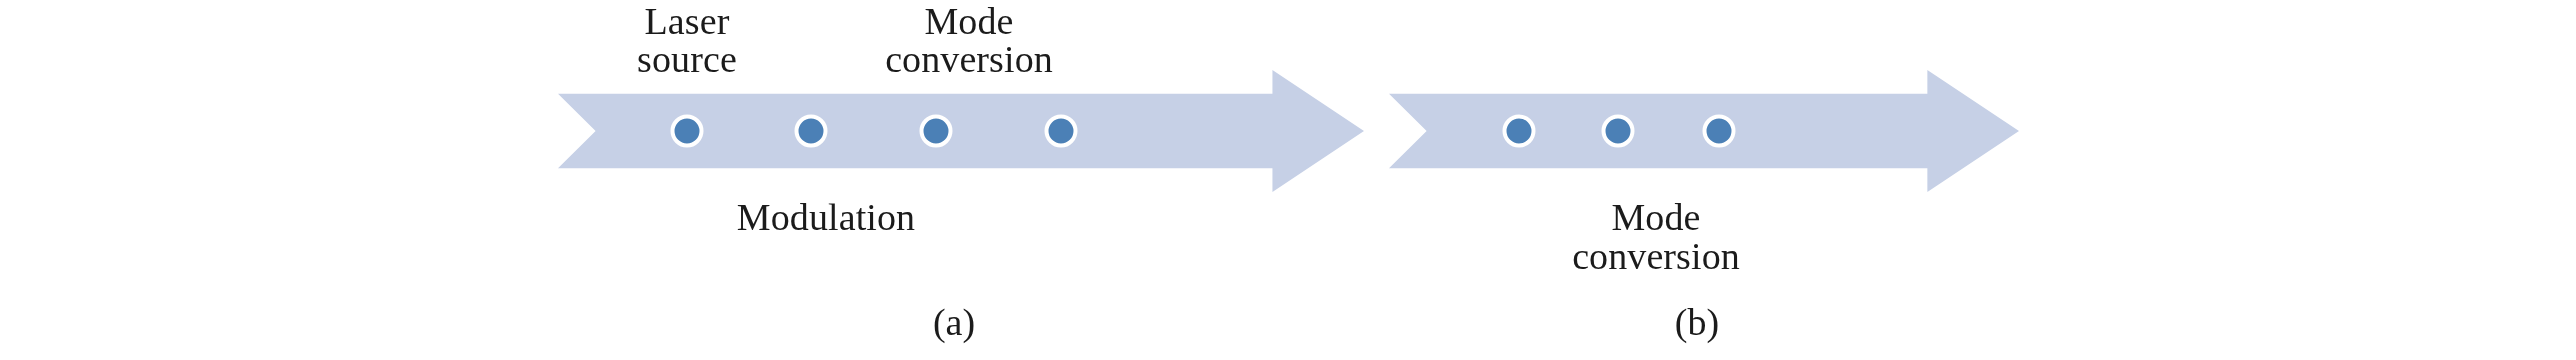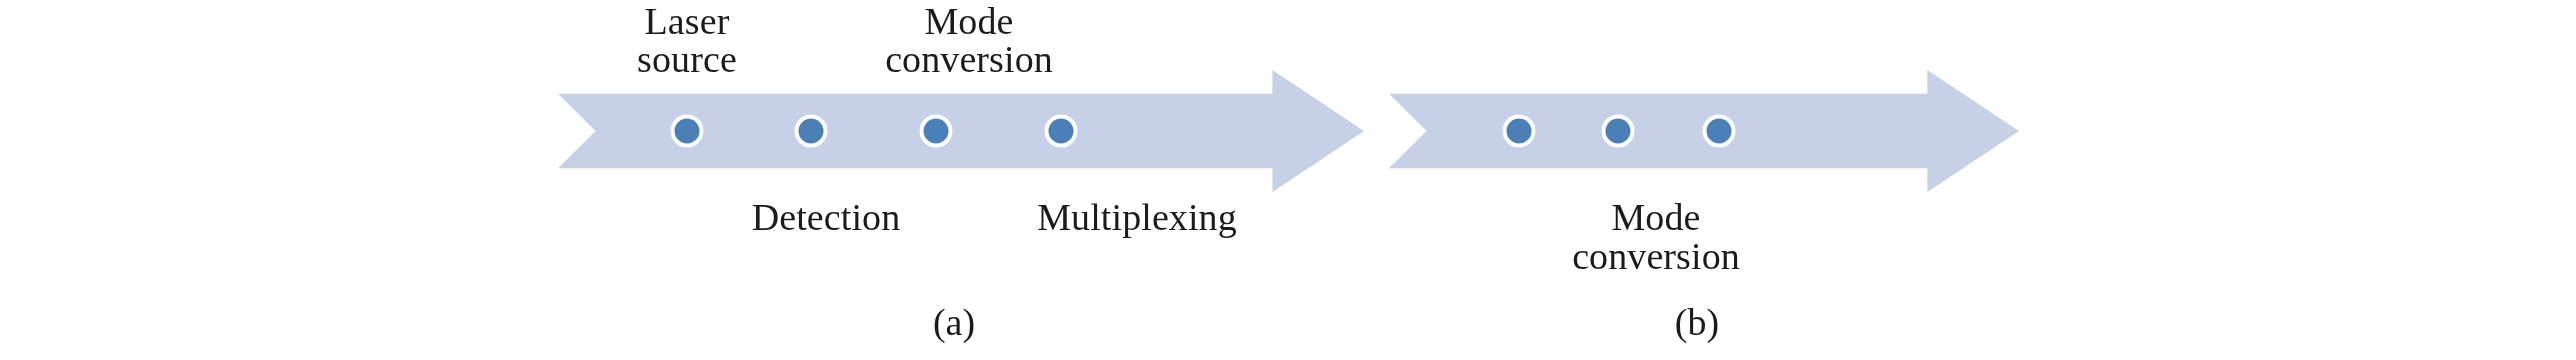--- a/index.html
+++ b/index.html
@@ -65,26 +65,25 @@
 <body>
 
 <div class="stage">
     <svg class="arrow-svg" width="806" height="122" viewBox="0 0 986 149" style="left: 558px; top: 70px;">
       <polygon points="0,29 46,74.5 0,120 874,120 874,149 986,74.5 874,0 874,29" fill="#c6d0e6"></polygon>
     </svg>
     <div class="dot" style="left: 687px; top: 131px; width: 33px; height: 33px; background: rgb(75, 128, 182); border-color: rgb(255, 255, 255);"></div>
     <div class="label top" style="left: 687px; top: 1.6px;">Laser
 source</div>
     <div class="dot" style="left: 811px; top: 131px; width: 33px; height: 33px; background: rgb(75, 128, 182); border-color: rgb(255, 255, 255);"></div>
-    <div class="label bottom" style="left: 826px; top: 198px;">Detection</div>
+    <div class="label bottom" style="left: 826px; top: 198px;">Modulation</div>
     <div class="dot" style="left: 936px; top: 131px; width: 33px; height: 33px; background: rgb(75, 128, 182); border-color: rgb(255, 255, 255);"></div>
     <div class="label top" style="left: 969px; top: 1.6px;">Mode
 conversion</div>
     <div class="dot" style="left: 1061px; top: 131px; width: 33px; height: 33px; background: rgb(75, 128, 182); border-color: rgb(255, 255, 255);"></div>
-    <div class="label bottom" style="left: 1137px; top: 198px;">Multiplexing</div>
     <div class="caption" style="left: 954px; top: 303px;">(a)</div>
     <svg class="arrow-svg" width="630" height="122" viewBox="0 0 770 149" style="left: 1389px; top: 70px;">
       <polygon points="0,29 46,74.5 0,120 658,120 658,149 770,74.5 658,0 658,29" fill="#c6d0e6"></polygon>
     </svg>
     <div class="dot" style="left: 1519px; top: 131px; width: 33px; height: 33px; background: rgb(75, 128, 182); border-color: rgb(255, 255, 255);"></div>
     <div class="dot" style="left: 1618px; top: 131px; width: 33px; height: 33px; background: rgb(75, 128, 182); border-color: rgb(255, 255, 255);"></div>
     <div class="label bottom" style="left: 1656px; top: 198px;">Mode
 conversion</div>
     <div class="dot" style="left: 1719px; top: 131px; width: 33px; height: 33px; background: rgb(75, 128, 182); border-color: rgb(255, 255, 255);"></div>
     <div class="caption" style="left: 1697px; top: 303px;">(b)</div>

